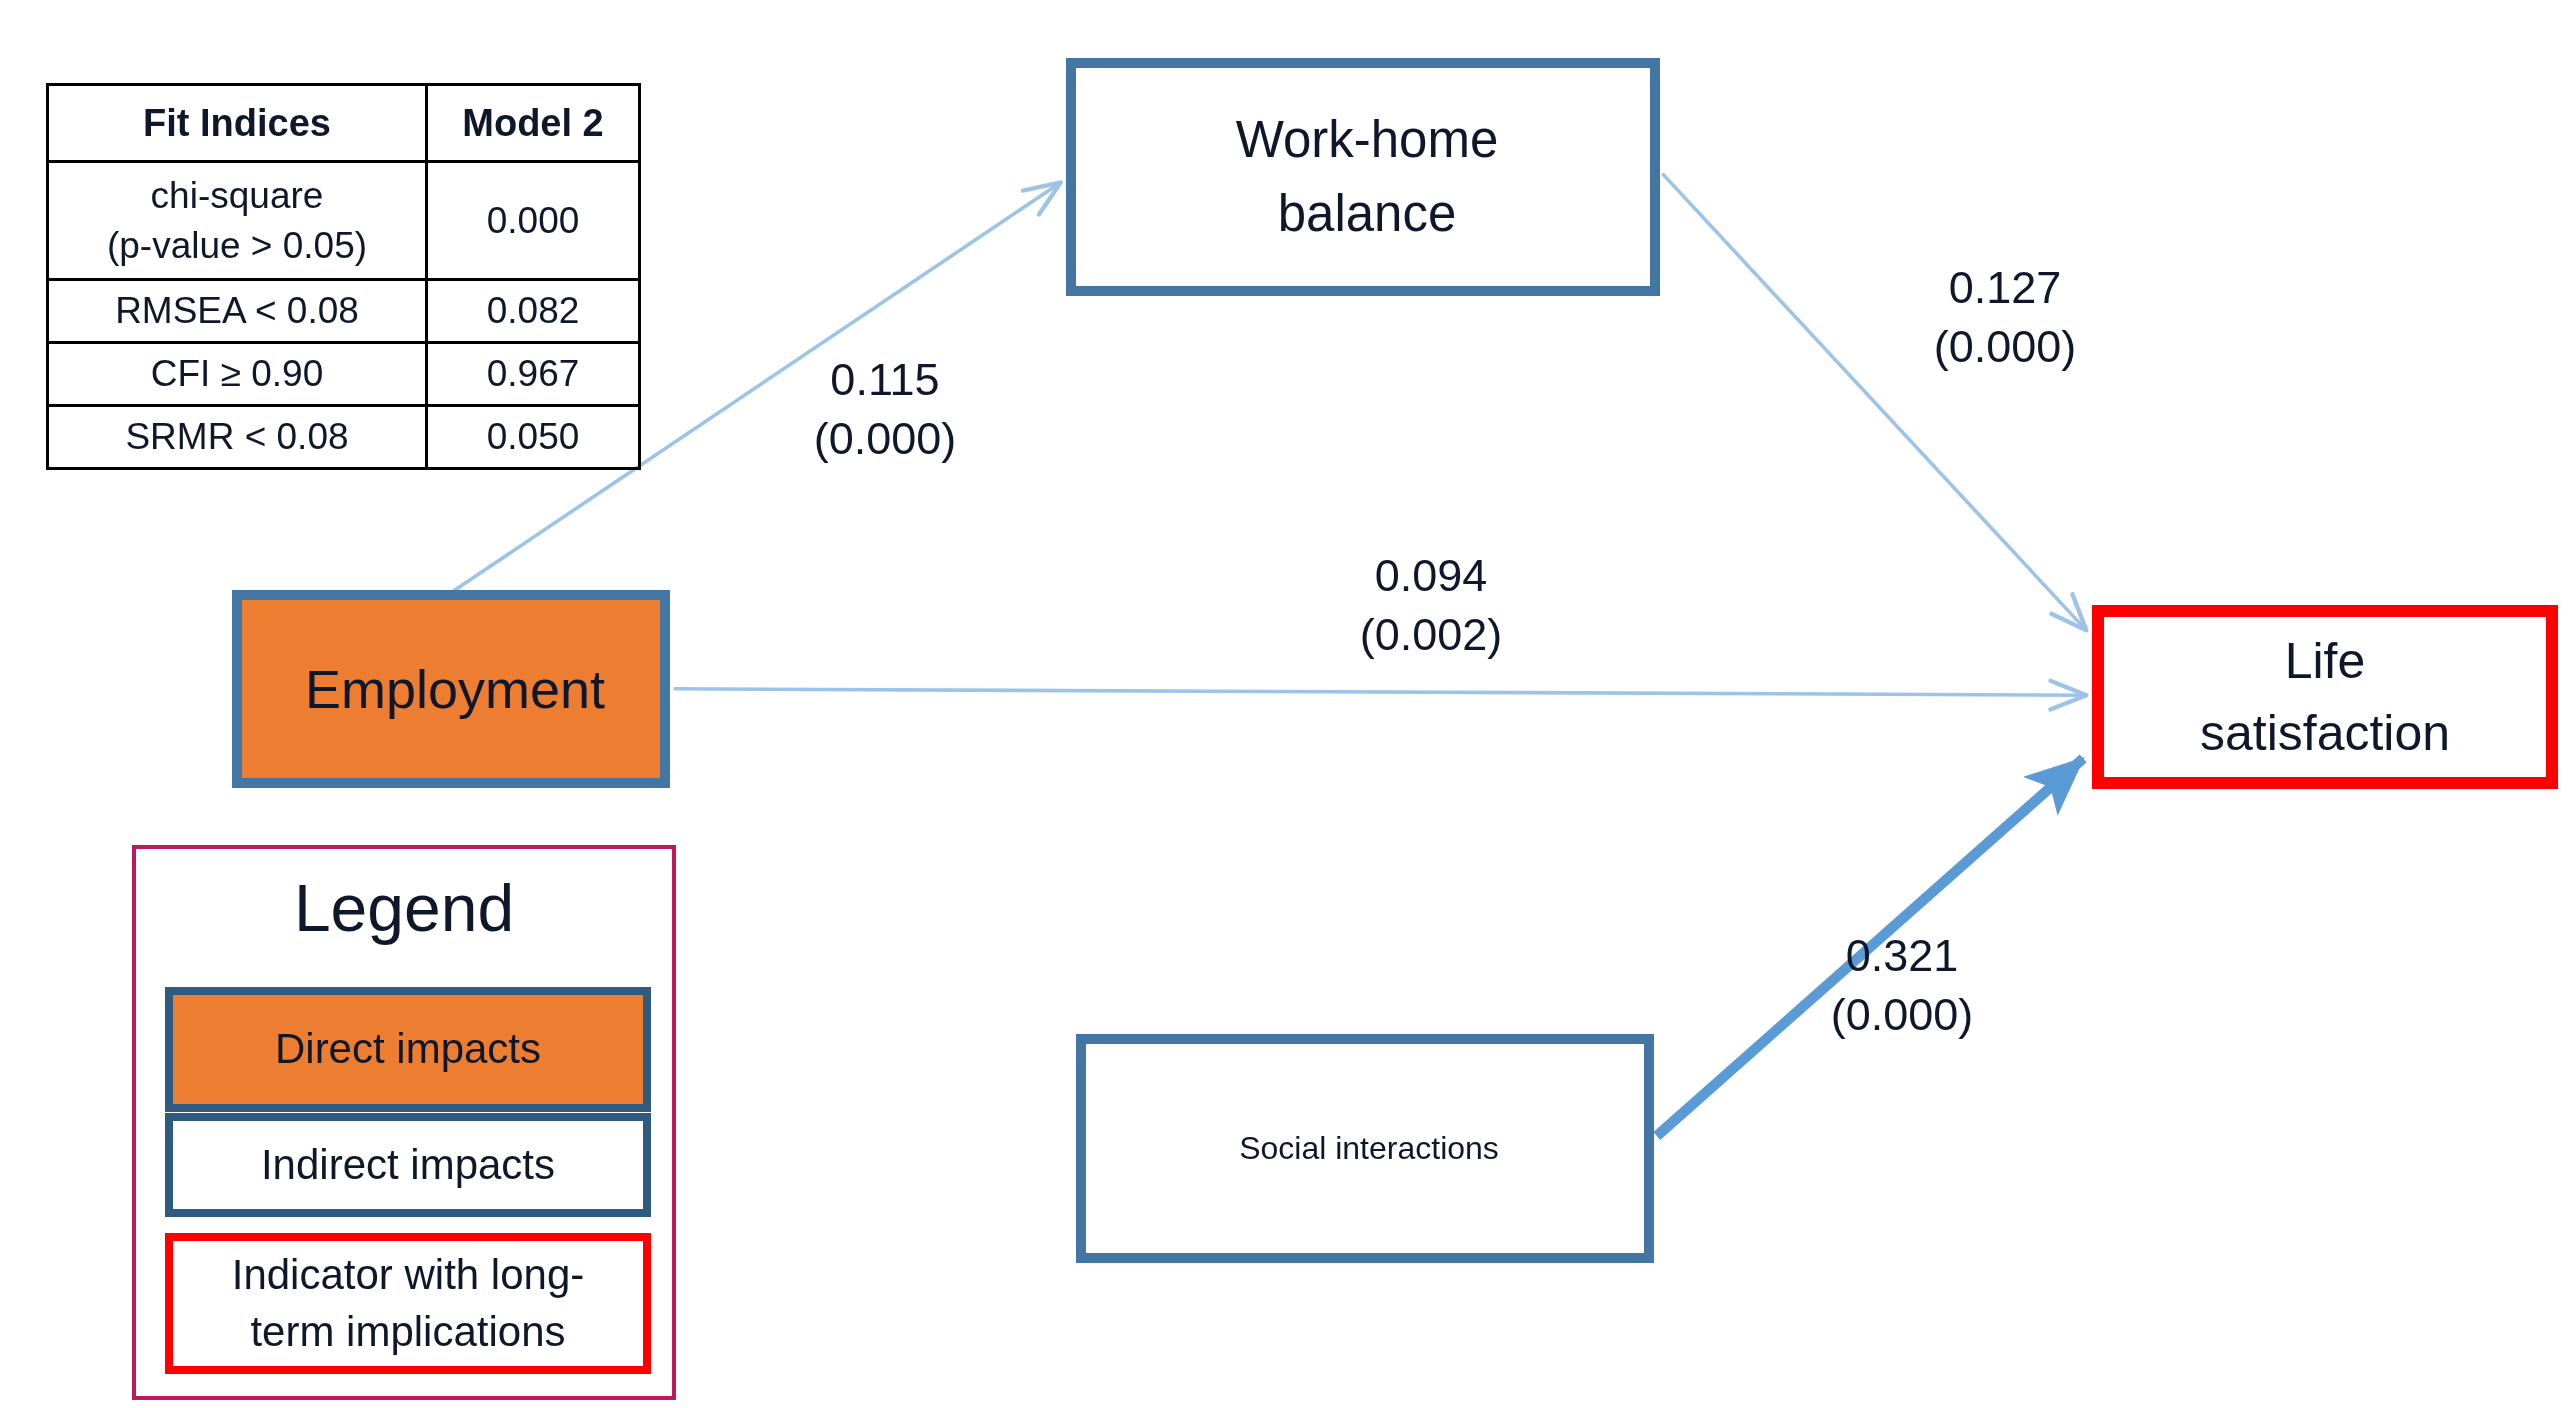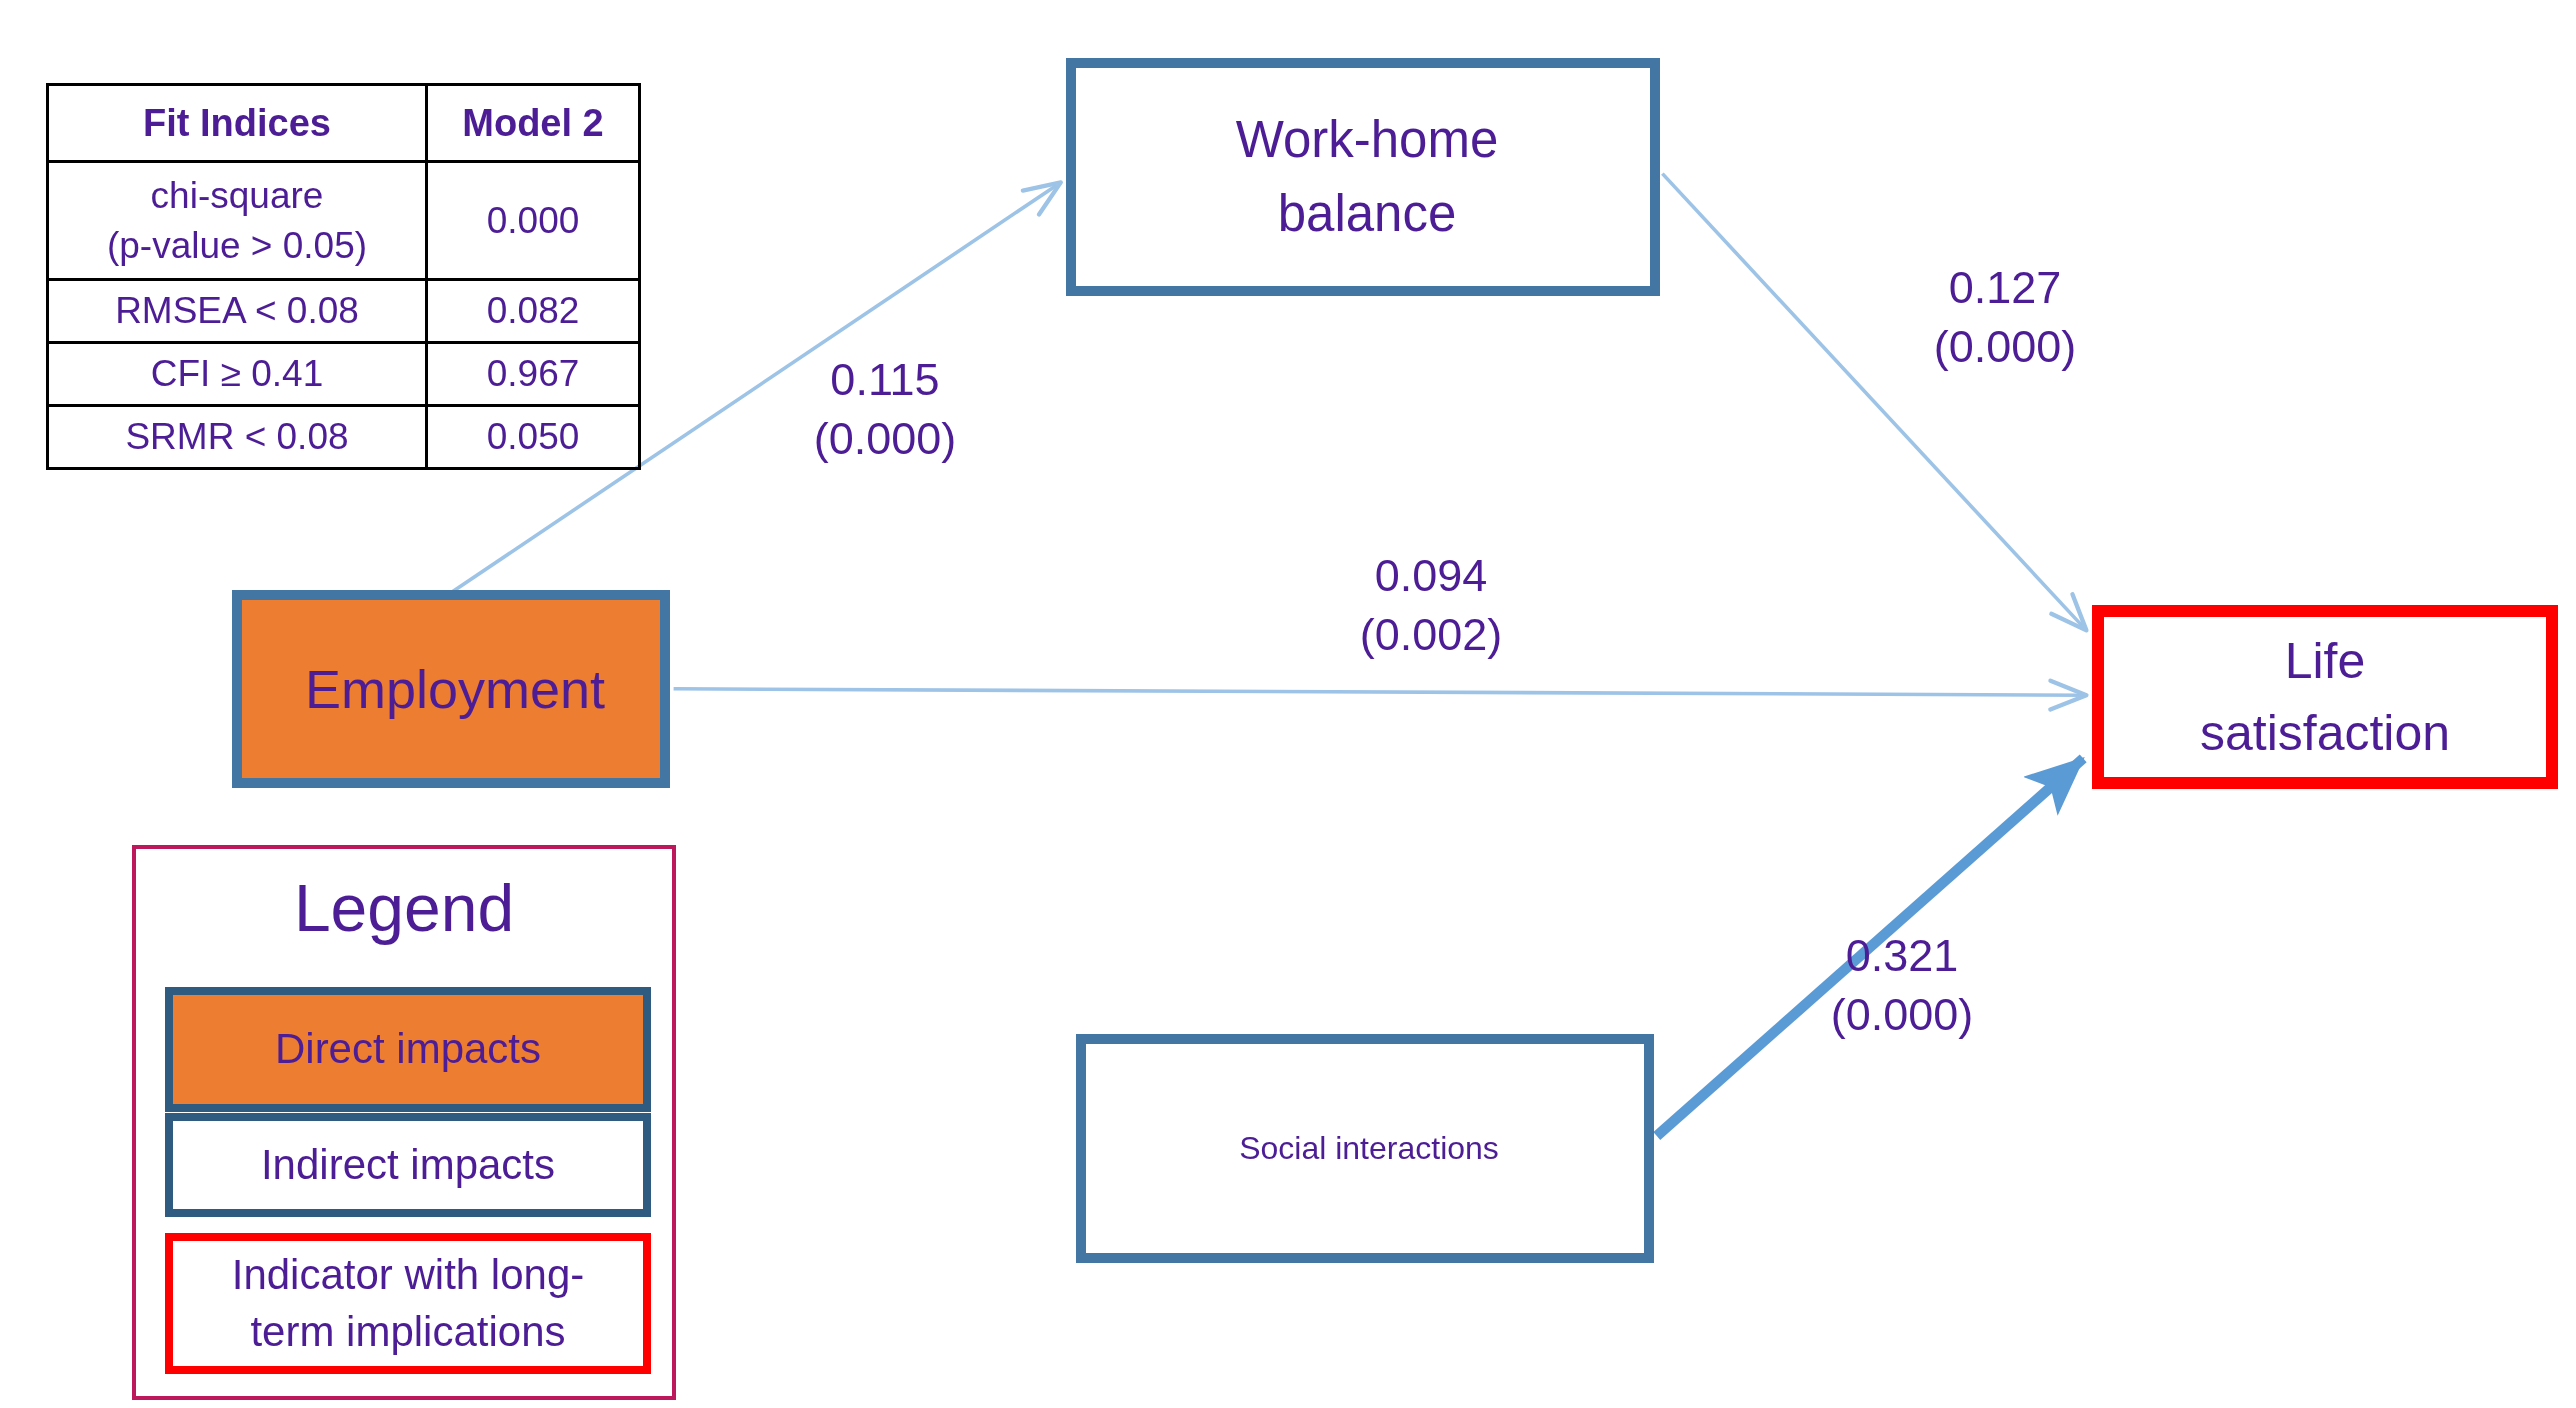--- a/index.html
+++ b/index.html
@@ -2,21 +2,21 @@
 <html style="font-size:12.8px"><head>
 <meta charset="utf-8">
 <style>
   html, body { margin: 0; padding: 0; background: #ffffff; }
   .canvas {
     position: relative;
     width: 2576px;
     height: 1408px;
     background: #ffffff;
     font-family: "Liberation Sans", "DejaVu Sans", sans-serif;
-    color: #4c1d95;
+    color: #0f172a;
     overflow: hidden;
   }
 
   
   .arrows {
     position: absolute;
     left: 0; top: 0;
     width: 2576px; height: 1408px;
   }
 
@@ -145,21 +145,21 @@
     <tr class="row-chisq">
       <td class="cell-multiline">chi-square
 (p-value &gt; 0.05)</td>
       <td class="cell-bottom">0.000</td>
     </tr>
     <tr class="row-std">
       <td>RMSEA &lt; 0.08</td>
       <td>0.082</td>
     </tr>
     <tr class="row-std">
-      <td>CFI ≥ 0.41</td>
+      <td>CFI ≥ 0.90</td>
       <td>0.967</td>
     </tr>
     <tr class="row-std">
       <td>SRMR &lt; 0.08</td>
       <td>0.050</td>
     </tr>
   </tbody>
     </table>
 
   <div id="node-work-home" class="node node--blue">

